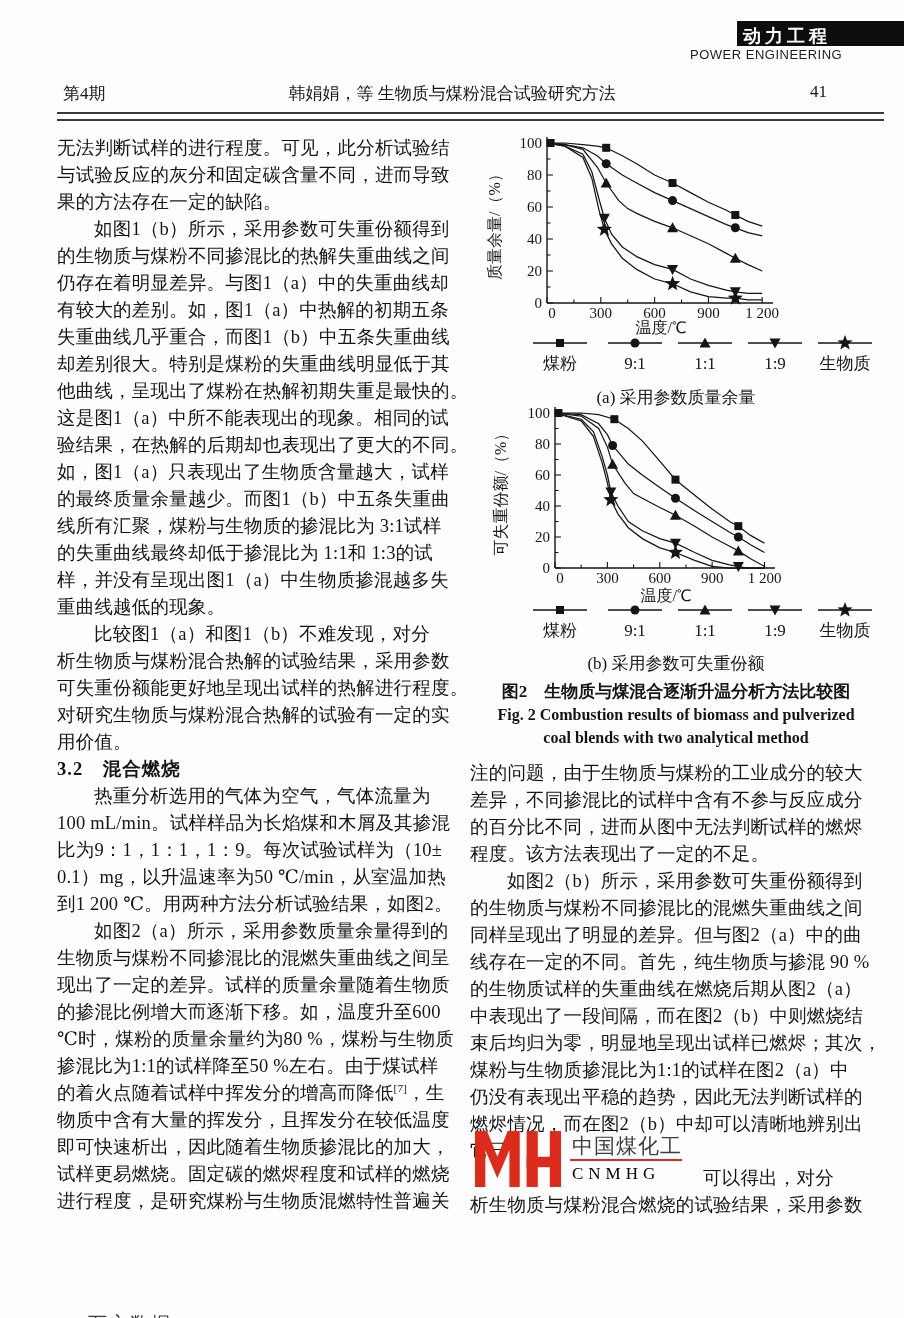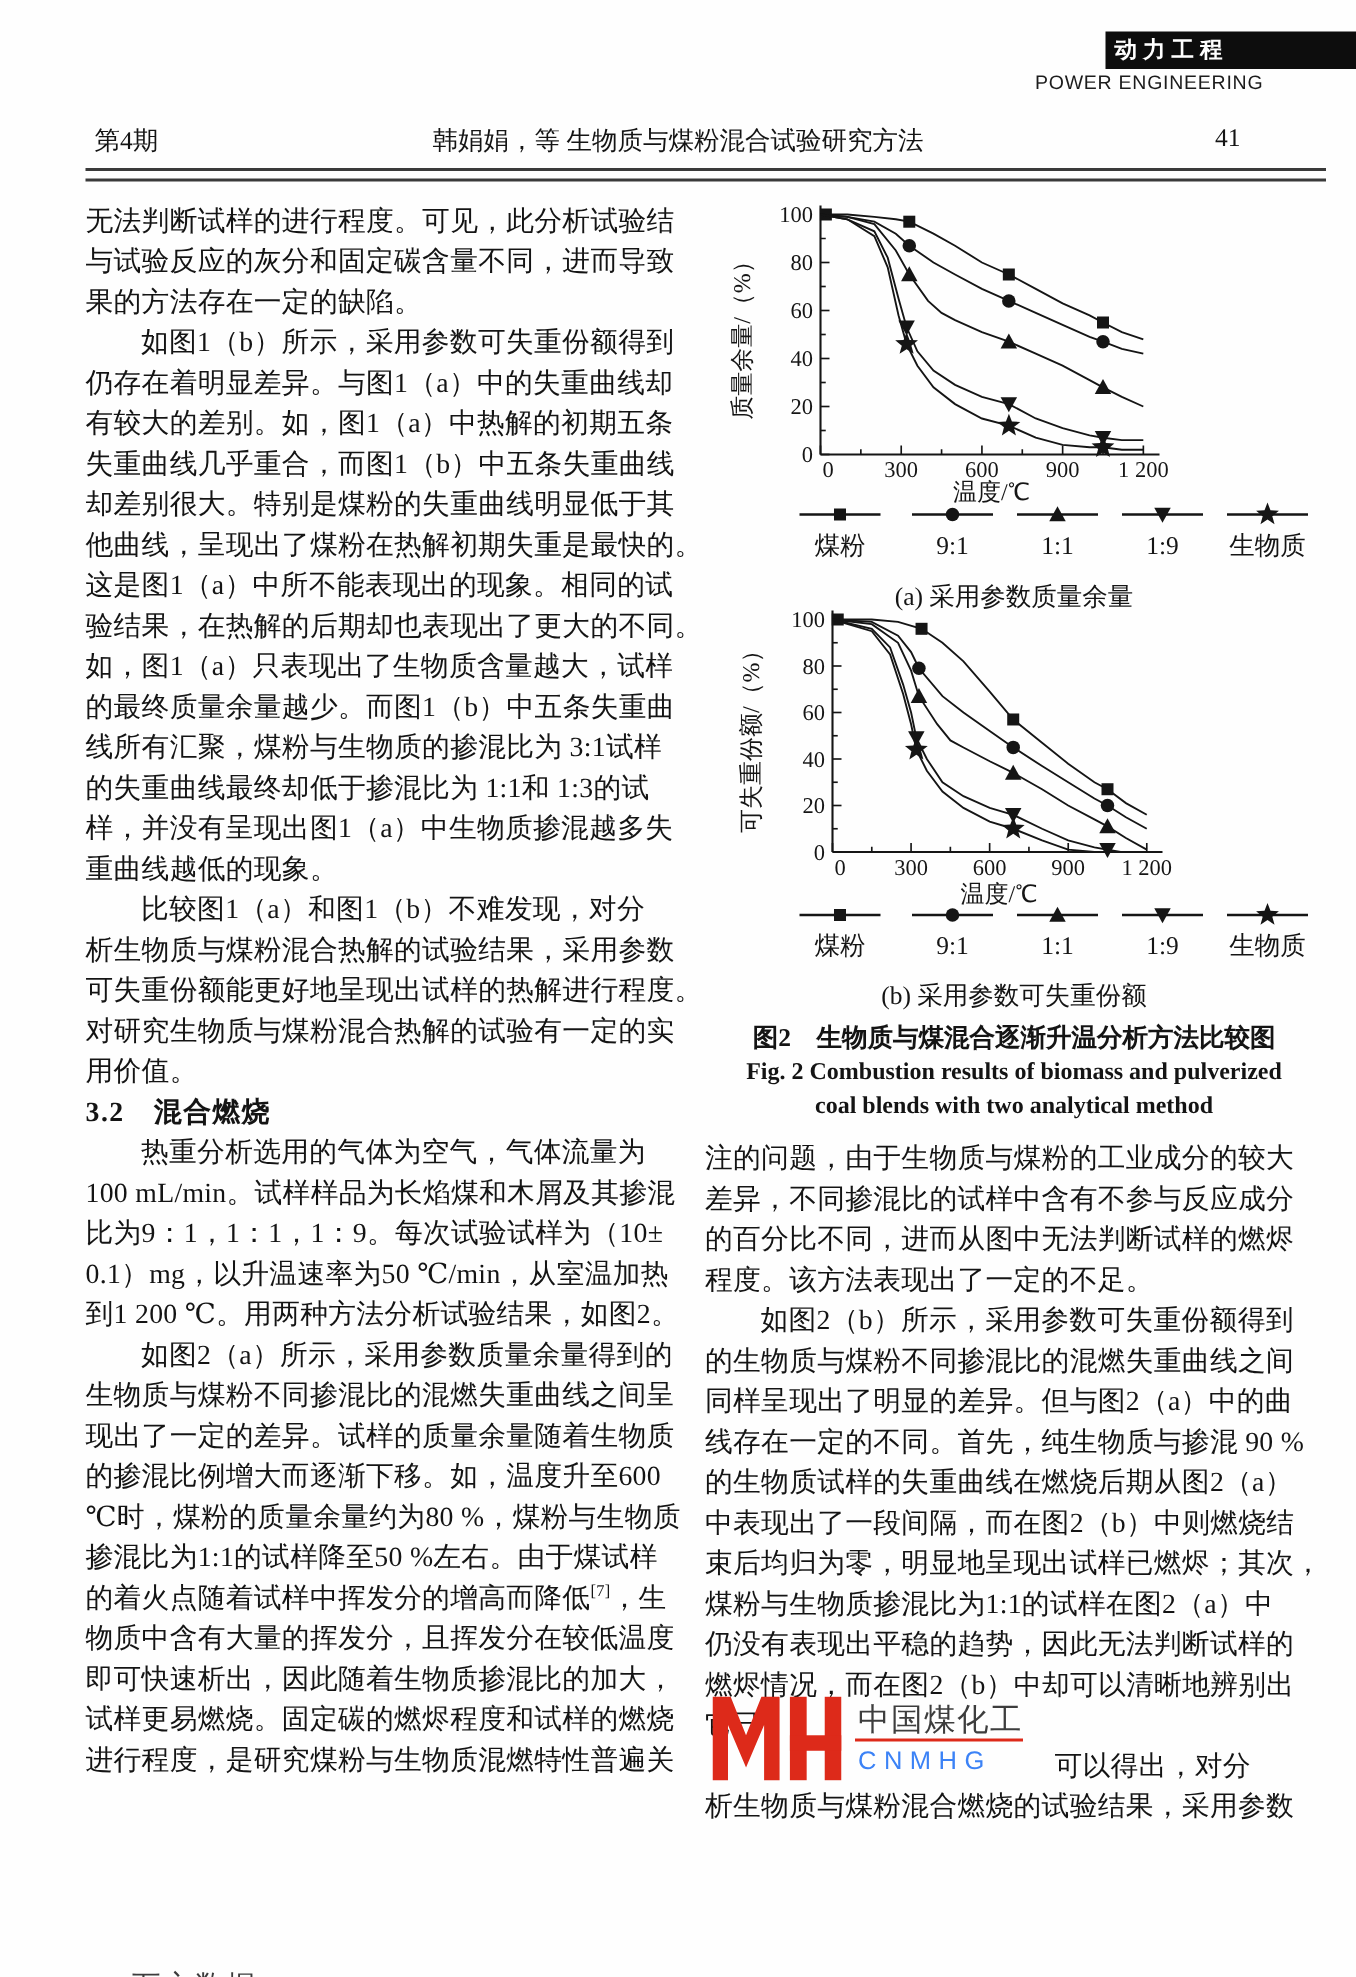--- a/index.html
+++ b/index.html
@@ -1,20 +1,20 @@
 <!DOCTYPE html>
 <html><head>
 <meta charset="utf-8">
 <style>
   html,body{margin:0;padding:0;background:#e8e8e8;}
   .page{position:relative;width:904px;height:1318px;background:#fefefe;margin:0 auto;
         font-family:"Liberation Serif","DejaVu Serif",serif;color:#141414;overflow:hidden;}
   
   .logo-banner{position:absolute;left:737px;top:21px;width:167px;height:25px;background:#0d0d0d;}
-  .logo-banner span{position:absolute;left:6px;top:3px;color:#fff;font-weight:bold;font-size:15px;
+  .logo-banner span{position:absolute;left:6px;top:3px;color:#fff;font-weight:bold;font-size:18px;
         letter-spacing:4px;font-family:Liberation Sans, sans-serif;}
   .logo-sub{position:absolute;left:690px;top:47px;width:214px;font-size:13px;letter-spacing:.5px;
         color:#1c1c1c;font-family:"Liberation Sans",sans-serif;}
   .hdr-issue{position:absolute;left:63px;top:82px;font-size:17px;}
   .hdr-title{position:absolute;left:57px;top:82px;width:790px;text-align:center;font-size:17px;}
   .hdr-page{position:absolute;left:810px;top:82px;font-size:17px;}
   .hdr-rule{position:absolute;left:57px;top:112px;width:827px;height:5px;
         border-top:2px solid #3a3a3a;border-bottom:2px solid #3a3a3a;}
   
   .col{position:absolute;width:414px;}
@@ -35,22 +35,22 @@
   .figcap{position:absolute;left:470px;width:412px;text-align:center;font-weight:bold;}
   .figcap.cn{top:680px;font-size:17px;}
   .figcap.en1{top:706px;font-size:16px;}
   .figcap.en2{top:729px;font-size:16px;}
   
   .wm{position:absolute;left:475px;top:1131px;width:390px;height:95px;}
   .wm-logo{position:absolute;left:0;top:0;}
   .wm-cn{position:absolute;left:97px;top:1px;font-size:21px;letter-spacing:1px;color:#3d3d3d;
         font-family:"Liberation Sans",sans-serif;}
   .wm-rule{position:absolute;left:95px;top:28px;width:112px;height:2px;background:#dd2a1a;}
-  .wm-en{position:absolute;left:97px;top:33px;font-size:17px;letter-spacing:5px;color:#3b82f6;
-        font-family:Liberation Sans, sans-serif;}
+  .wm-en{position:absolute;left:97px;top:33px;font-size:17px;letter-spacing:5px;color:#000000;
+        font-family:Liberation Serif, serif;}
   .footer{position:absolute;left:88px;top:1268px;font-size:19px;color:#3c3c3c;letter-spacing:2px;
         font-family:"Liberation Sans",sans-serif;margin-top:43px;}
 </style>
 </head>
 <body>
 
 <div class="page">
 
   <div class="logo-banner">
     <span>动力工程</span>
@@ -60,20 +60,21 @@
   <div class="hdr-title">韩娟娟，等  生物质与煤粉混合试验研究方法</div>
   <div class="hdr-page">41</div>
   <div class="hdr-rule"></div>
 
   <div class="col col-left">
 
   <div class="line">无法判断试样的进行程度。可见，此分析试验结</div>
       <div class="line">与试验反应的灰分和固定碳含量不同，进而导致</div>
       <div class="line">果的方法存在一定的缺陷。</div>
       <div class="line ind">如图1（b）所示，采用参数可失重份额得到</div>
+      <div class="line">的生物质与煤粉不同掺混比的热解失重曲线之间</div>
       <div class="line">仍存在着明显差异。与图1（a）中的失重曲线却</div>
       <div class="line">有较大的差别。如，图1（a）中热解的初期五条</div>
       <div class="line">失重曲线几乎重合，而图1（b）中五条失重曲线</div>
       <div class="line">却差别很大。特别是煤粉的失重曲线明显低于其</div>
       <div class="line">他曲线，呈现出了煤粉在热解初期失重是最快的。</div>
       <div class="line">这是图1（a）中所不能表现出的现象。相同的试</div>
       <div class="line">验结果，在热解的后期却也表现出了更大的不同。</div>
       <div class="line">如，图1（a）只表现出了生物质含量越大，试样</div>
       <div class="line">的最终质量余量越少。而图1（b）中五条失重曲</div>
       <div class="line">线所有汇聚，煤粉与生物质的掺混比为 3:1试样</div>

